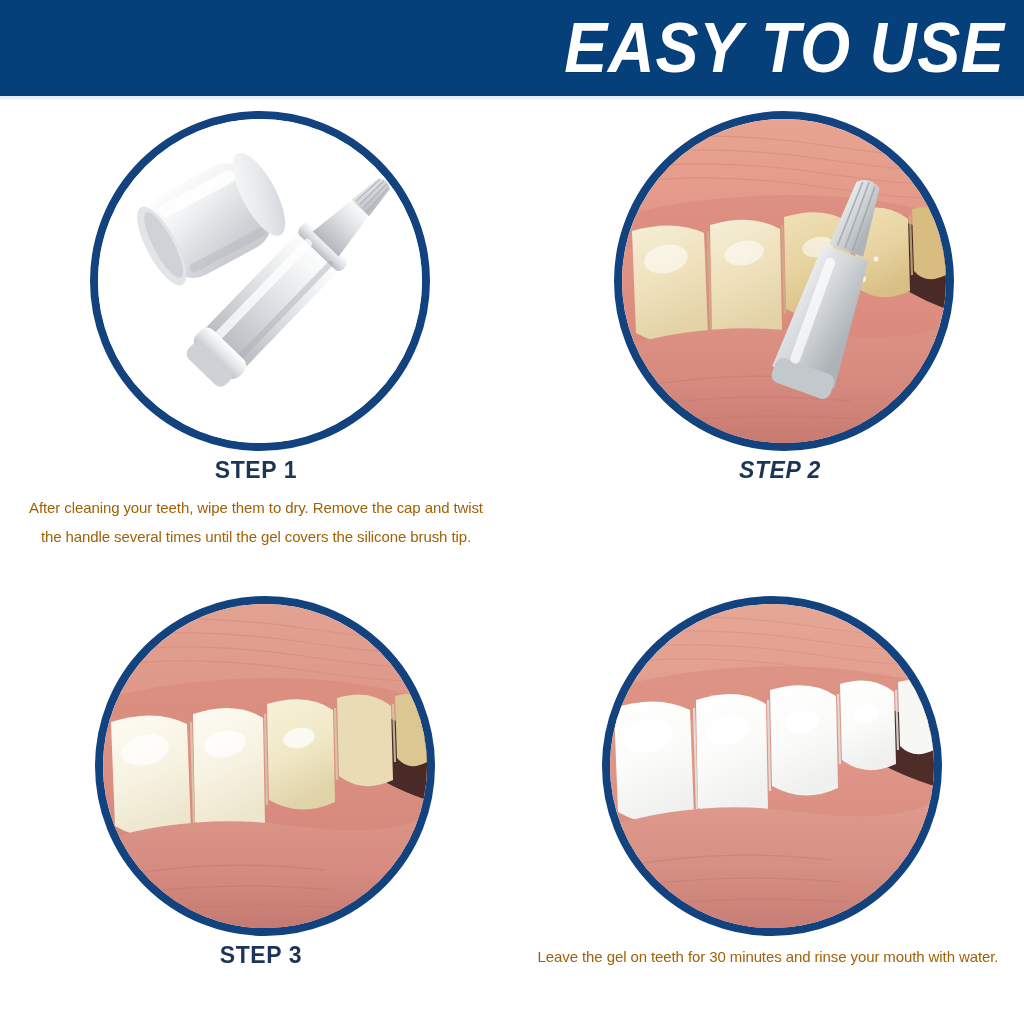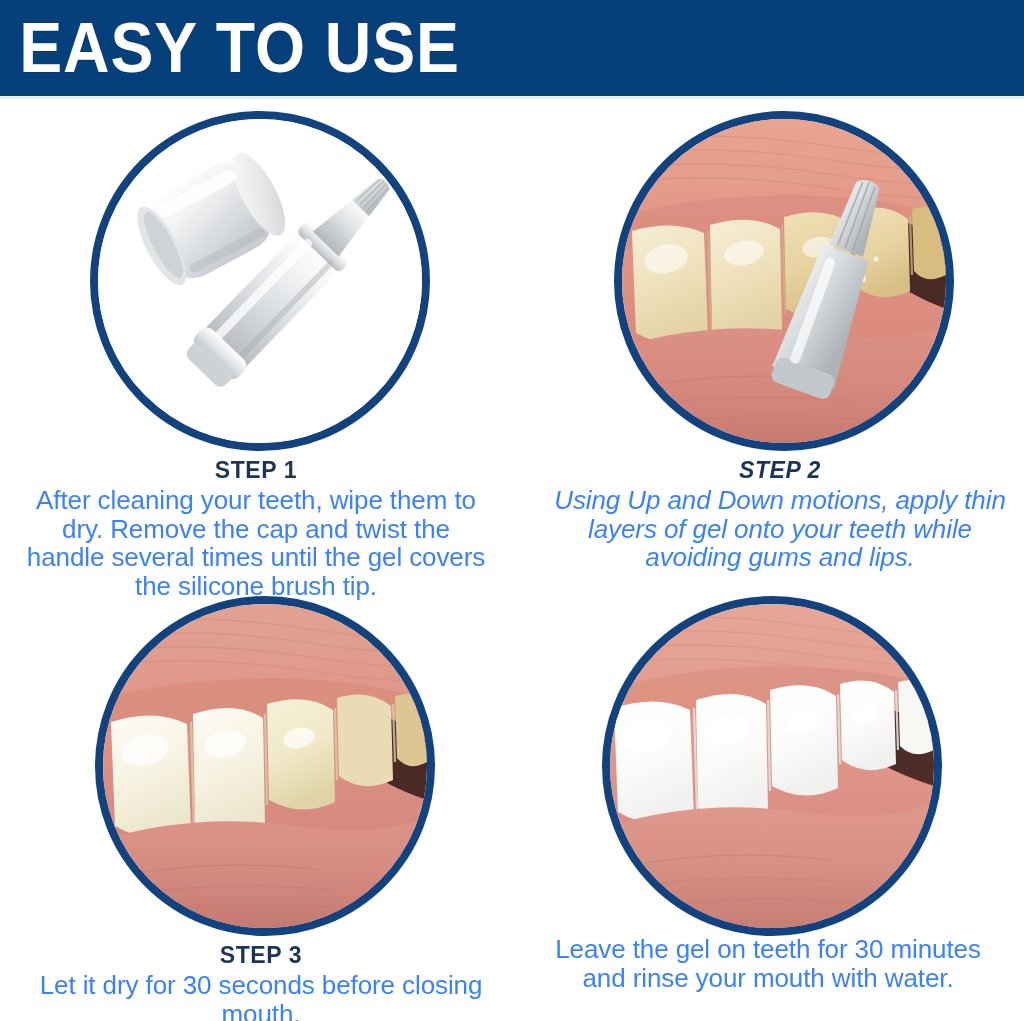--- a/index.html
+++ b/index.html
@@ -19,21 +19,22 @@
   
   .banner {
     position: absolute;
     left: 0;
     top: 0;
     width: 1024px;
     height: 96px;
     background: #05407a;
     display: flex;
     align-items: center;
-    justify-content: flex-start;
+    justify-content: flex-end;
+    font-style: italic;
   }
   .banner-underline {
     position: absolute;
     left: 0;
     top: 96px;
     width: 1024px;
     height: 3px;
     background: #e8eef5;
   }
   .banner-title {
@@ -88,24 +89,24 @@
   
   .step-title {
     font-size: 23px;
     font-weight: 700;
     letter-spacing: 0.6px;
     color: #1b3556;
     margin-top: 10px;
     line-height: 26px;
   }
   .step-caption {
-    font-size: 26px;
+    font-size: 15px;
     line-height: 28.5px;
-    color: #3b82f6;
-    margin: 3px auto 0;
+    color: #a16207;
+    margin: 11px auto 0;
     width: 470px;
     letter-spacing: -0.1px;
   }
 
   
   .art { width: 100%; height: 100%; display: block; }
 </style>
 </head>
 <body>
 
@@ -284,21 +285,20 @@
               <line x1="202" y1="126" x2="201" y2="58"></line>
             </g>
             <path d="M172 130 L220 130 L232 262 L166 262 Z" fill="url(#brush2)"></path>
             <rect x="168" y="250" width="62" height="26" rx="8" fill="#c3c8cd"></rect>
             <rect x="180" y="140" width="10" height="112" rx="5" fill="#ffffff" opacity="0.7"></rect>
           </g>
         </svg>
       </div>
     </div>
     <div class="step-title">STEP 2</div>
-    <div class="step-caption">Using Up and Down motions, apply thin layers of gel onto your teeth while avoiding gums and lips.</div>
   </div>
 
   <div class="step step-3">
     <div class="circle-wrap">
       <div class="circle">
         <svg class="art" viewBox="0 0 324 324">
           <defs>
             <linearGradient id="gum3" x1="0" y1="0" x2="0" y2="1">
               <stop offset="0%" stop-color="#e2a292"></stop>
               <stop offset="45%" stop-color="#dd9184"></stop>
@@ -353,21 +353,20 @@
           <path d="M0 236 Q92 208 192 222 Q282 234 324 212 L324 324 L0 324 Z" fill="url(#lip3)"></path>
           <g stroke="#c0786e" stroke-width="1.2" opacity="0.5">
             <path d="M18 272 Q110 254 222 266" fill="none"></path>
             <path d="M14 292 Q110 276 232 286" fill="none"></path>
             <path d="M22 310 Q120 296 242 304" fill="none"></path>
           </g>
         </svg>
       </div>
     </div>
     <div class="step-title">STEP 3</div>
-    <div class="step-caption">Let it dry for 30 seconds before closing mouth.</div>
   </div>
 
   <div class="step step-4">
     <div class="circle-wrap">
       <div class="circle">
         <svg class="art" viewBox="0 0 324 324">
           <defs>
             <linearGradient id="gum4" x1="0" y1="0" x2="0" y2="1">
               <stop offset="0%" stop-color="#e6a796"></stop>
               <stop offset="45%" stop-color="#e09688"></stop>

